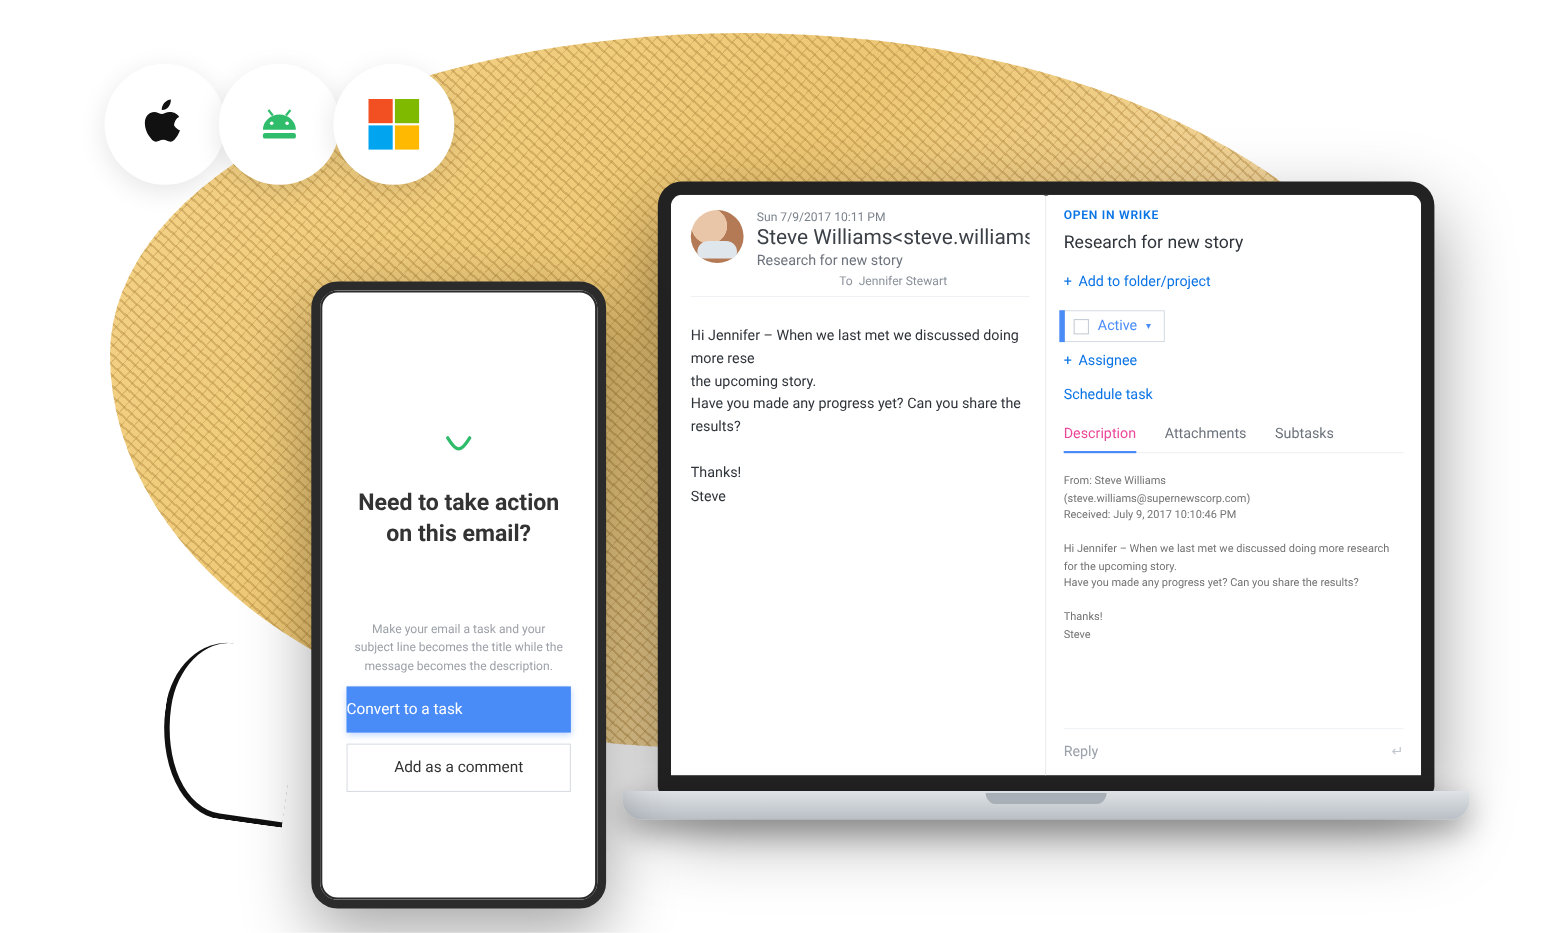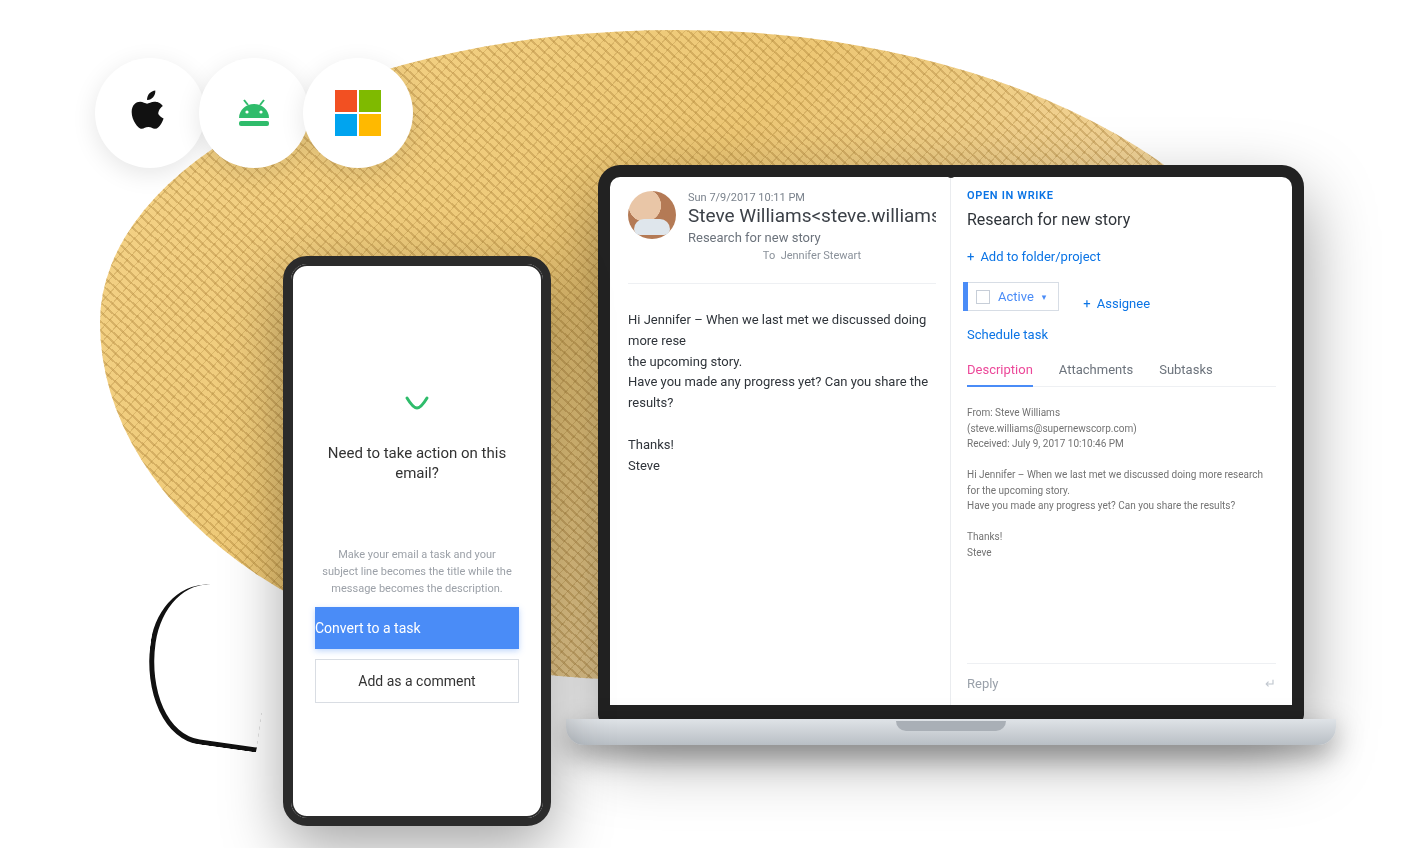--- a/index.html
+++ b/index.html
@@ -52,21 +52,21 @@
       width: 268px; height: 570px;
       background: #fff;
       border-radius: 24px;
       box-shadow: 0 22px 60px rgba(0,0,0,0.35), 0 0 0 2px #2b2b2b inset;
       border: 8px solid #2b2b2b;
       z-index: 6;
       overflow: hidden;
     }
     .phone-inner { padding: 130px 24px 0; text-align: center; }
     .wrike-leaf { color: #2fbc6b; font-size: 22px; margin-bottom: 24px; }
-    .phone-title { font-size: 15px; font-weight: 400; color: #333; line-height: 1.35; margin: 0 10px 62px; }
+    .phone-title { font-size: 21px; font-weight: 700; color: #333; line-height: 1.35; margin: 0 10px 62px; }
     .phone-sub { font-size: 11px; color: #9ca1a8; line-height: 1.55; margin: 0 6px 10px; }
     .btn-primary {
       width: 100%; padding: 13px 0; background: #4a8cf7; color: #fff;
       border: none; font-size: 14px; text-align: left; cursor: pointer;
       box-shadow: 0 2px 6px rgba(74,140,247,.35);
     }
     .btn-secondary {
       width: 100%; padding: 13px 0; background: #fff; color: #333;
       border: 1px solid #d9dde3; font-size: 14px; margin-top: 10px; cursor: pointer;
     }
@@ -88,36 +88,36 @@
       position: absolute; left: 0; right: 0; bottom: 60px; height: 26px;
       background: linear-gradient(#dfe3e7, #b9bfc5); border-radius: 0 0 18px 18px;
       box-shadow: 0 10px 28px rgba(0,0,0,0.35);
     }
     .laptop-notch { position:absolute; bottom:14px; left:50%; transform:translateX(-50%); width:110px; height:10px; background:#a9afb6; border-radius:0 0 10px 10px;}
     
     .screen-content { display:flex; width:100%; height:100%; background:#fff; }
     
     
     .email-panel { flex: 1 1 50%; padding: 14px 14px 14px 18px; border-right: 1px solid #eaecef; overflow:hidden;}
-    .email-head { display:flex; gap:12px; padding-bottom:21px; border-bottom:1px solid #eef0f3;}
+    .email-head { display:flex; gap:12px; padding-bottom:7px; border-bottom:1px solid #eef0f3;}
     .avatar { width:48px;height:48px;border-radius:50%;background: radial-gradient(circle at 35% 30%, #e9c6a7 35%, #b47a55 36%); position:relative; flex:0 0 auto;}
     .avatar::after{content:'';position:absolute;inset:auto 6px 4px 6px;height:16px;background:#dfe6ec;border-radius:10px 10px 6px 6px;}
     .email-meta { min-width:0; }
     .email-date { font-size:11px; color:#7a828c; }
     .email-from { font-size:19px; color:#3c4148; white-space:nowrap; overflow:hidden; text-overflow:clip; }
     .email-subj { font-size:13px; color:#6c737c; margin-top:3px; }
     .email-to { font-size:11px; color:#8a919a; margin-top:4px;text-align:center; }
     .email-body { font-size:13px; color:#2f343a; line-height:1.6; margin-top:26px; white-space:pre-line;}
     
     
     .wrike-panel { flex: 1 1 50%; padding: 12px 16px; display:flex; flex-direction:column; }
     .open-link { font-size:11px; letter-spacing:.06em; color:#0b74e5; text-transform:uppercase; font-weight:600; }
     .task-title { font-size:16px; color:#2f343a; margin-top:8px; }
     .add-folder { font-size:13px; color:#0b74e5; margin-top:20px; display:inline-flex; align-items:center; gap:6px; cursor:pointer;}
-    .row-status { display:flex; align-items:flex-end; gap:24px; margin:18px 0 6px; }
+    .row-status { display:flex; align-items:flex-start; gap:10px; margin:18px 0 6px;flex-direction:column; }
     .status-pill { display:inline-flex; align-items:center; gap:8px; border:1px solid #d7dde5; padding:6px 12px 6px 8px; font-size:13px; color:#4a8cf7; position:relative;}
     .status-pill::before { content:''; position:absolute; left:-5px; top:-1px; bottom:-1px; width:5px; background:#4a8cf7;}
     .status-pill .box { width:14px;height:14px;border:1px solid #c7ced8;background:#fff;}
     .assignee { font-size:13px; color:#0b74e5; display:inline-flex; align-items:center; gap:6px; cursor:pointer;}
     .schedule { font-size:13px; color:#0b74e5; margin:10px 0 14px; cursor:pointer;}
     .tabs { display:flex; gap:26px; border-bottom:1px solid #eef0f3; font-size:13px; }
     .tab { padding:6px 0 8px; color:#6c737c; cursor:pointer; }
     .tab.active { color:#ec4899; border-bottom:2px solid #4a8cf7; margin-bottom:-1px;}
     .desc-body { font-size:10px; color:#737373; line-height:1.55; margin-top:18px; white-space:pre-line; flex:1; }
     .reply-row { border-top:1px solid #eef0f3; padding:12px 0 2px; font-size:13px; color:#9aa1aa; display:flex; justify-content:space-between; align-items:center;margin-top:20px;}

